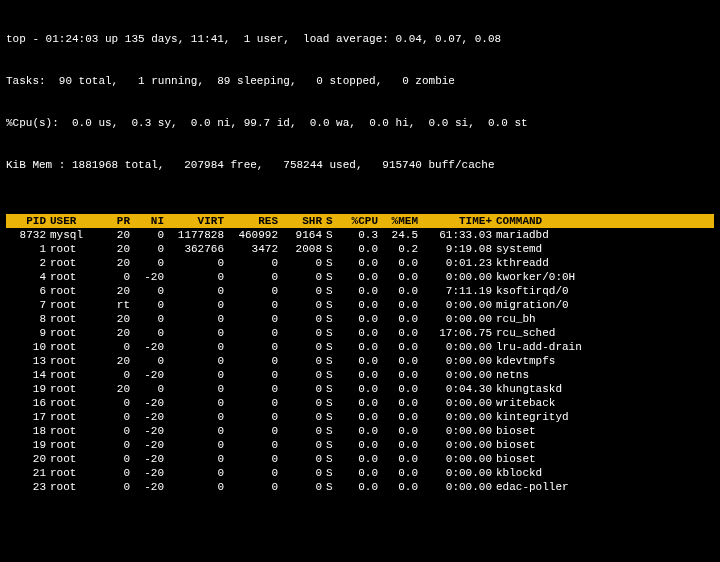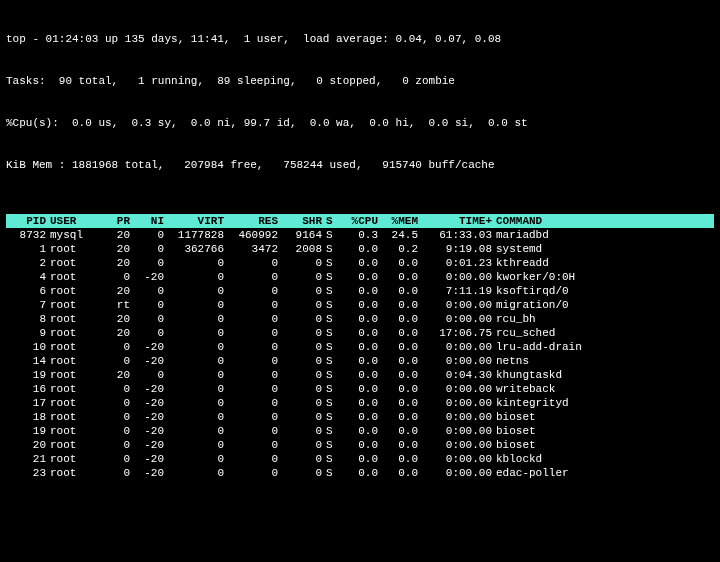--- a/index.html
+++ b/index.html
@@ -1,21 +1,21 @@
 <!DOCTYPE html>
 <html><head>
 <meta charset="utf-8">
 <style>
   html,body{margin:0;padding:0;background:#000;color:#fff;font-family:Menlo,Consolas,"Courier New",monospace;font-size:11px;line-height:14px;width:720px;height:562px;overflow:hidden}
   .scr{padding:4px 6px}
   table{border-collapse:collapse;width:100%;table-layout:fixed}
   td{padding:0 4px 0 0;white-space:pre}
   .r{text-align:right}
   .l{text-align:left}
-  .hdrrow{background:#5eead4;color:#000;font-weight:bold}
+  .hdrrow{background:#eab308;color:#000;font-weight:bold}
   .summary{white-space:pre}
   .summary span{display:inline}
   .b{font-weight:normal}
 </style>
 </head>
 <body>
 
 <div class="scr">
 
   <div class="summary">
@@ -179,20 +179,34 @@
           <td class="r">0</td>
           <td class="r">0</td>
           <td class="r">0</td>
           <td class="l">S</td>
           <td class="r">0.0</td>
           <td class="r">0.0</td>
           <td class="r">0:00.00</td>
           <td class="l">lru-add-drain</td>
         </tr>
         <tr>
+          <td class="r">13</td>
+          <td class="l">root</td>
+          <td class="r">20</td>
+          <td class="r">0</td>
+          <td class="r">0</td>
+          <td class="r">0</td>
+          <td class="r">0</td>
+          <td class="l">S</td>
+          <td class="r">0.0</td>
+          <td class="r">0.0</td>
+          <td class="r">0:00.00</td>
+          <td class="l">kdevtmpfs</td>
+        </tr>
+        <tr>
           <td class="r">14</td>
           <td class="l">root</td>
           <td class="r">0</td>
           <td class="r">-20</td>
           <td class="r">0</td>
           <td class="r">0</td>
           <td class="r">0</td>
           <td class="l">S</td>
           <td class="r">0.0</td>
           <td class="r">0.0</td>

